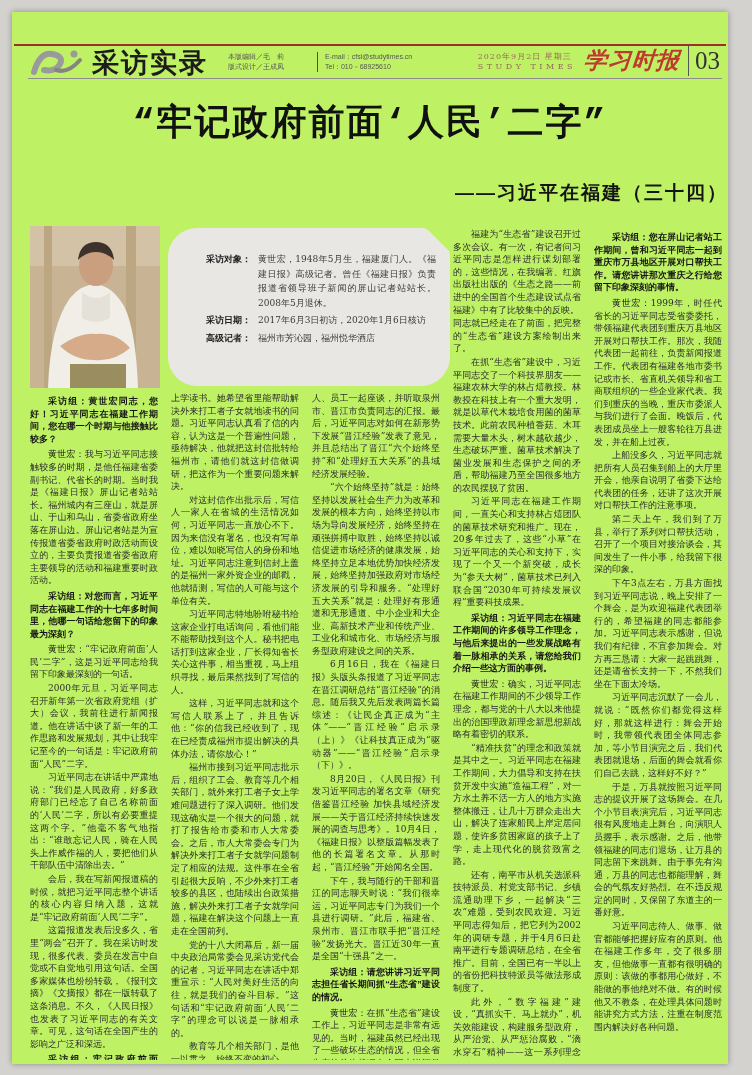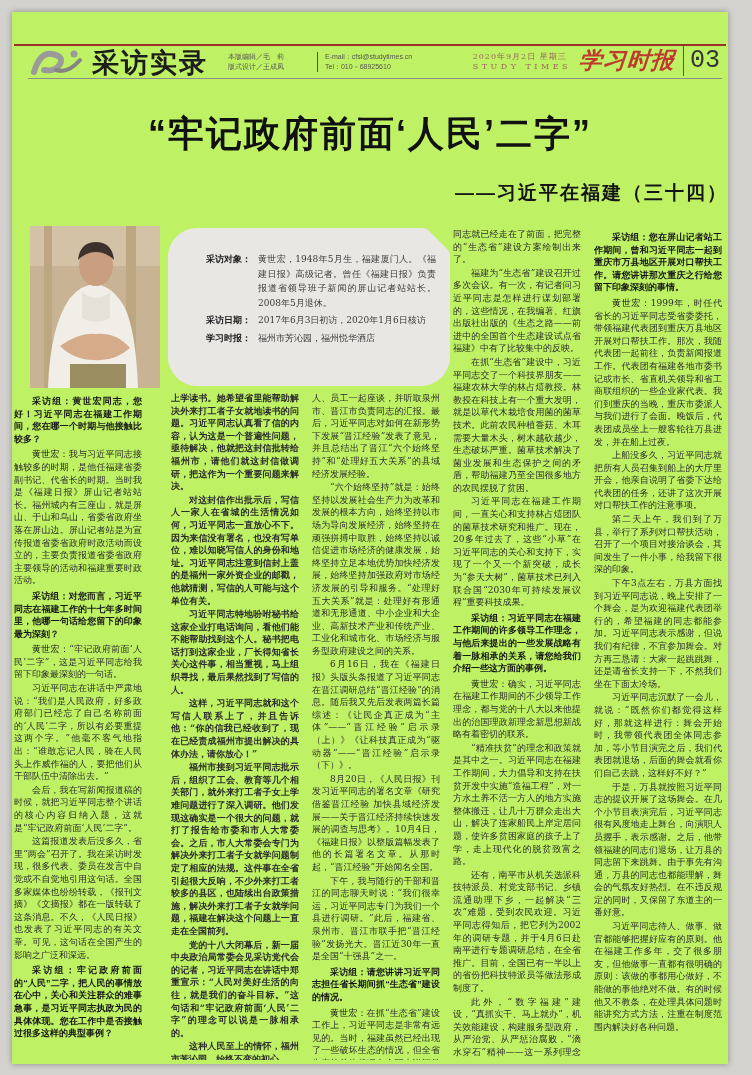--- a/index.html
+++ b/index.html
@@ -18,42 +18,42 @@
   .meta-div{position:absolute;left:305px;top:40px;width:1px;height:20px;background:#9c2f28;}
   .contact{position:absolute;left:313px;top:40px;font-size:7px;line-height:10px;color:#555;
         font-family:"Liberation Sans",sans-serif;}
   .head-right{position:absolute;right:8px;top:33px;display:flex;align-items:center;}
   .dateblk{text-align:left;margin-right:8px;}
   .date-cn{font-size:8px;color:#9a655d;letter-spacing:1px;}
   .date-en{font-size:8px;color:#9a655d;letter-spacing:3.5px;}
   .masthead{font-family:"DejaVu Serif",serif;font-weight:900;font-style:italic;
         font-size:23px;color:#bf3a2e;transform:skewX(-5deg);margin-right:8px;letter-spacing:1px;}
   .pn-bar{width:1px;height:30px;background:#555;margin-right:6px;}
-  .page-num{font-family:Liberation Mono, monospace;font-size:25px;color:#333;text-align:center;}
+  .page-num{font-family:Liberation Serif, serif;font-size:25px;color:#333;text-align:center;}
   
-  .headline{position:absolute;left:0;top:98px;width:716px;text-align:center;
-        font-family:Liberation Sans, sans-serif;font-weight:900;font-size:36px;
+  .headline{position:absolute;left:0;top:86px;width:716px;text-align:center;
+        font-family:Liberation Mono, monospace;font-weight:900;font-size:36px;
         letter-spacing:2px;color:#111;}
   .subhead{position:absolute;left:0;top:168px;width:716px;text-align:right;
         font-family:"Liberation Sans",sans-serif;font-weight:700;font-size:19px;
         letter-spacing:2px;color:#151515;}
   
   .photo{position:absolute;left:18px;top:214px;width:130px;height:162px;overflow:hidden;}
   .infobox{position:absolute;left:156px;top:216px;width:282px;height:158px;background:#e8e7e4;
         clip-path:polygon(0 0,calc(100% - 24px) 0,100% 24px,100% 100%,0 100%);
         padding:24px 14px 10px 38px;box-sizing:border-box;border-radius:29px;}
   .ib-row{display:flex;margin-bottom:3px;}
   .ib-label{flex:none;width:52px;font-family:"Liberation Sans",sans-serif;font-weight:700;
         font-size:9px;color:#222;line-height:14.5px;}
   .ib-text{flex:1;font-size:9px;line-height:14.5px;color:#3a3a3a;text-align:justify;}
   
   .col{position:absolute;width:128px;overflow:hidden;font-size:9px;line-height:12.6px;
         color:#2c2c2c;text-align:justify;word-break:break-all;}
-  .c1{left:2px;top:380px;height:668px;}
-  .c2{left:159px;top:380px;height:668px;font-weight:bold;}
+  .c1{left:18px;top:380px;height:668px;}
+  .c2{left:159px;top:380px;height:668px;}
   .c3{left:300px;top:380px;height:668px;}
   .c4{left:441px;top:216px;height:832px;}
   .c5{left:582px;top:216px;height:832px;}
   .para{margin:0 0 1px 0;text-indent:2em;}
   .para.cont{text-indent:0;}
   .para.q{font-family:"Liberation Sans",sans-serif;font-weight:700;color:#161616;
         margin:3px 0;}
   .speaker{font-family:"Liberation Sans",sans-serif;font-weight:400;color:#161616;}
 </style>
 </head>
@@ -107,56 +107,57 @@
   <div class="infobox" id="infobox">
       <div class="ib-row">
         <div class="ib-label">采访对象：</div>
         <div class="ib-text">黄世宏，1948年5月生，福建厦门人。《福建日报》高级记者。曾任《福建日报》负责报道省领导班子新闻的屏山记者站站长。2008年5月退休。</div>
       </div>
       <div class="ib-row">
         <div class="ib-label">采访日期：</div>
         <div class="ib-text">2017年6月3日初访，2020年1月6日核访</div>
       </div>
       <div class="ib-row">
-        <div class="ib-label">学习时报：</div>
+        <div class="ib-label">高级记者：</div>
         <div class="ib-text">福州市芳沁园，福州悦华酒店</div>
       </div>
     </div>
 
   <div class="col c1">
       <p class="para q">采访组：黄世宏同志，您好！习近平同志在福建工作期间，您在哪一个时期与他接触比较多？</p>
       <p class="para a"><span class="speaker">黄世宏：</span>我与习近平同志接触较多的时期，是他任福建省委副书记、代省长的时期。当时我是《福建日报》屏山记者站站长。福州城内有三座山，就是屏山、于山和乌山，省委省政府坐落在屏山边。屏山记者站是为宣传报道省委省政府时政活动而设立的，主要负责报道省委省政府主要领导的活动和福建重要时政活动。</p>
       <p class="para q">采访组：对您而言，习近平同志在福建工作的十七年多时间里，他哪一句话给您留下的印象最为深刻？</p>
       <p class="para a"><span class="speaker">黄世宏：</span>“牢记政府前面‘人民’二字”，这是习近平同志给我留下印象最深刻的一句话。</p>
+      <p class="para p">2000年元旦，习近平同志召开新年第一次省政府党组（扩大）会议，我前往进行新闻报道。他在讲话中谈了新一年的工作思路和发展规划，其中让我牢记至今的一句话是：牢记政府前面“人民”二字。</p>
       <p class="para p">习近平同志在讲话中严肃地说：“我们是人民政府，好多政府部门已经忘了自己名称前面的‘人民’二字，所以有必要重提这两个字。”他毫不客气地指出：“谁敢忘记人民，骑在人民头上作威作福的人，要把他们从干部队伍中清除出去。”</p>
       <p class="para p">会后，我在写新闻报道稿的时候，就把习近平同志整个讲话的核心内容归纳入题，这就是“牢记政府前面‘人民’二字”。</p>
       <p class="para p">这篇报道发表后没多久，省里“两会”召开了。我在采访时发现，很多代表、委员在发言中自觉或不自觉地引用这句话。全国多家媒体也纷纷转载，《报刊文摘》《文摘报》都在一版转载了这条消息。不久，《人民日报》也发表了习近平同志的有关文章。可见，这句话在全国产生的影响之广泛和深远。</p>
       <p class="para q">采访组：牢记政府前面的“人民”二字，把人民的事情放在心中，关心和关注群众的难事急事，是习近平同志执政为民的具体体现。您在工作中是否接触过很多这样的典型事例？</p>
     </div>
   <div class="col c2">
       <p class="para cont">上学读书。她希望省里能帮助解决外来打工者子女就地读书的问题。习近平同志认真看了信的内容，认为这是一个普遍性问题，亟待解决，他就把这封信批转给福州市，请他们就这封信做调研，把这作为一个重要问题来解决。</p>
       <p class="para p">对这封信作出批示后，写信人一家人在省城的生活情况如何，习近平同志一直放心不下。因为来信没有署名，也没有写单位，难以知晓写信人的身份和地址。习近平同志注意到信封上盖的是福州一家外资企业的邮戳，他就猜测，写信的人可能与这个单位有关。</p>
       <p class="para p">习近平同志特地吩咐秘书给这家企业打电话询问，看他们能不能帮助找到这个人。秘书把电话打到这家企业，厂长得知省长关心这件事，相当重视，马上组织寻找，最后果然找到了写信的人。</p>
       <p class="para p">这样，习近平同志就和这个写信人联系上了，并且告诉他：“你的信我已经收到了，现在已经责成福州市提出解决的具体办法，请你放心！”</p>
       <p class="para p">福州市接到习近平同志批示后，组织了工会、教育等几个相关部门，就外来打工者子女上学难问题进行了深入调研。他们发现这确实是一个很大的问题，就打了报告给市委和市人大常委会。之后，市人大常委会专门为解决外来打工者子女就学问题制定了相应的法规。这件事在全省引起很大反响，不少外来打工者较多的县区，也陆续出台政策措施，解决外来打工者子女就学问题，福建在解决这个问题上一直走在全国前列。</p>
       <p class="para p">党的十八大闭幕后，新一届中央政治局常委会见采访党代会的记者，习近平同志在讲话中郑重宣示：“人民对美好生活的向往，就是我们的奋斗目标。”这句话和“牢记政府前面‘人民’二字”的理念可以说是一脉相承的。</p>
-      <p class="para p">这种人民至上的情怀，福州市芳沁园、始终不变的初心。</p>
+      <p class="para p">教育等几个相关部门，是他一以贯之、始终不变的初心。</p>
     </div>
   <div class="col c3">
       <p class="para cont">人、员工一起座谈，并听取泉州市、晋江市负责同志的汇报。最后，习近平同志对如何在新形势下发展“晋江经验”发表了意见，并且总结出了晋江“六个始终坚持”和“处理好五大关系”的县域经济发展经验。</p>
       <p class="para p">“六个始终坚持”就是：始终坚持以发展社会生产力为改革和发展的根本方向，始终坚持以市场为导向发展经济，始终坚持在顽强拼搏中取胜，始终坚持以诚信促进市场经济的健康发展，始终坚持立足本地优势加快经济发展，始终坚持加强政府对市场经济发展的引导和服务。“处理好五大关系”就是：处理好有形通道和无形通道、中小企业和大企业、高新技术产业和传统产业、工业化和城市化、市场经济与服务型政府建设之间的关系。</p>
       <p class="para p">6月16日，我在《福建日报》头版头条报道了习近平同志在晋江调研总结“晋江经验”的消息。随后我又先后发表两篇长篇综述：《让民企真正成为“主体”——“晋江经验”启示录（上）》《让科技真正成为“驱动器”——“晋江经验”启示录（下）》。</p>
       <p class="para p">8月20日，《人民日报》刊发习近平同志的署名文章《研究借鉴晋江经验 加快县域经济发展——关于晋江经济持续快速发展的调查与思考》。10月4日，《福建日报》以整版篇幅发表了他的长篇署名文章。从那时起，“晋江经验”开始闻名全国。</p>
       <p class="para p">下午，我与随行的干部和晋江的同志聊天时说：“我们很幸运，习近平同志专门为我们一个县进行调研。”此后，福建省、泉州市、晋江市联手把“晋江经验”发扬光大。晋江近30年一直是全国“十强县”之一。</p>
       <p class="para q">采访组：请您讲讲习近平同志担任省长期间抓“生态省”建设的情况。</p>
       <p class="para a"><span class="speaker">黄世宏：</span>在抓“生态省”建设工作上，习近平同志是非常有远见的。当时，福建虽然已经出现了一些破坏生态的情况，但全省生态的总体状况在全国来说还是比较好的。在这种情况下，习近平同志率先在全国范围内提出并发布“生态省”发展规划，有效保护了福建生态环境，指明了“生态福建”建设的方向，奠定了基础。</p>
     </div>
   <div class="col c4">
+      <p class="para p">福建为“生态省”建设召开过多次会议。有一次，有记者问习近平同志是怎样进行谋划部署的，这些情况，在我编著、红旗出版社出版的《生态之路——前进中的全国首个生态建设试点省福建》中有了比较集中的反映。</p>
       <p class="para cont">同志就已经走在了前面，把完整的“生态省”建设方案绘制出来了。</p>
-      <p class="para p">福建为“生态省”建设召开过多次会议。有一次，有记者问习近平同志是怎样进行谋划部署的，这些情况，在我编著、红旗出版社出版的《生态之路——前进中的全国首个生态建设试点省福建》中有了比较集中的反映。</p>
       <p class="para p">在抓“生态省”建设中，习近平同志交了一个科技界朋友——福建农林大学的林占熺教授。林教授在科技上有一个重大发明，就是以草代木栽培食用菌的菌草技术。此前农民种植香菇、木耳需要大量木头，树木越砍越少，生态破坏严重。菌草技术解决了菌业发展和生态保护之间的矛盾，帮助福建乃至全国很多地方的农民摆脱了贫困。</p>
       <p class="para p">习近平同志在福建工作期间，一直关心和支持林占熺团队的菌草技术研究和推广。现在，20多年过去了，这些“小草”在习近平同志的关心和支持下，实现了一个又一个新突破，成长为“参天大树”，菌草技术已列入联合国“2030年可持续发展议程”重要科技成果。</p>
       <p class="para q">采访组：习近平同志在福建工作期间的许多领导工作理念，与他后来提出的一些发展战略有着一脉相承的关系，请您给我们介绍一些这方面的事例。</p>
       <p class="para a"><span class="speaker">黄世宏：</span>确实，习近平同志在福建工作期间的不少领导工作理念，都与党的十八大以来他提出的治国理政新理念新思想新战略有着密切的联系。</p>
       <p class="para p">“精准扶贫”的理念和政策就是其中之一。习近平同志在福建工作期间，大力倡导和支持在扶贫开发中实施“造福工程”，对一方水土养不活一方人的地方实施整体搬迁，让几十万群众走出大山，解决了连家船民上岸定居问题，使许多贫困家庭的孩子上了学，走上现代化的脱贫致富之路。</p>
       <p class="para p">还有，南平市从机关选派科技特派员、村党支部书记、乡镇流通助理下乡，一起解决“三农”难题，受到农民欢迎。习近平同志得知后，把它列为2002年的调研专题，并于4月6日赴南平进行专题调研总结，在全省推广。目前，全国已有一半以上的省份把科技特派员等做法形成制度了。</p>
       <p class="para p">此外，“数字福建”建设，“真抓实干、马上就办”，机关效能建设，构建服务型政府，从严治党、从严惩治腐败，“滴水穿石”精神——这一系列理念和做法，都是习近平同志在福建任职期间率先提出并得以实践的，且都具有很强的前瞻性和独创性。这些理念和实践不仅在福建经济社会发展中产生深远的影响，成为福建干部群众宝贵的精神财富，也因之在全国产生巨大影响，丰富和发展成为以习近平同志为核心的党中央治国理政的新理念新思想新战略。</p>
     </div>
   <div class="col c5">
       <p class="para q">采访组：您在屏山记者站工作期间，曾和习近平同志一起到重庆市万县地区开展对口帮扶工作。请您讲讲那次重庆之行给您留下印象深刻的事情。</p>

